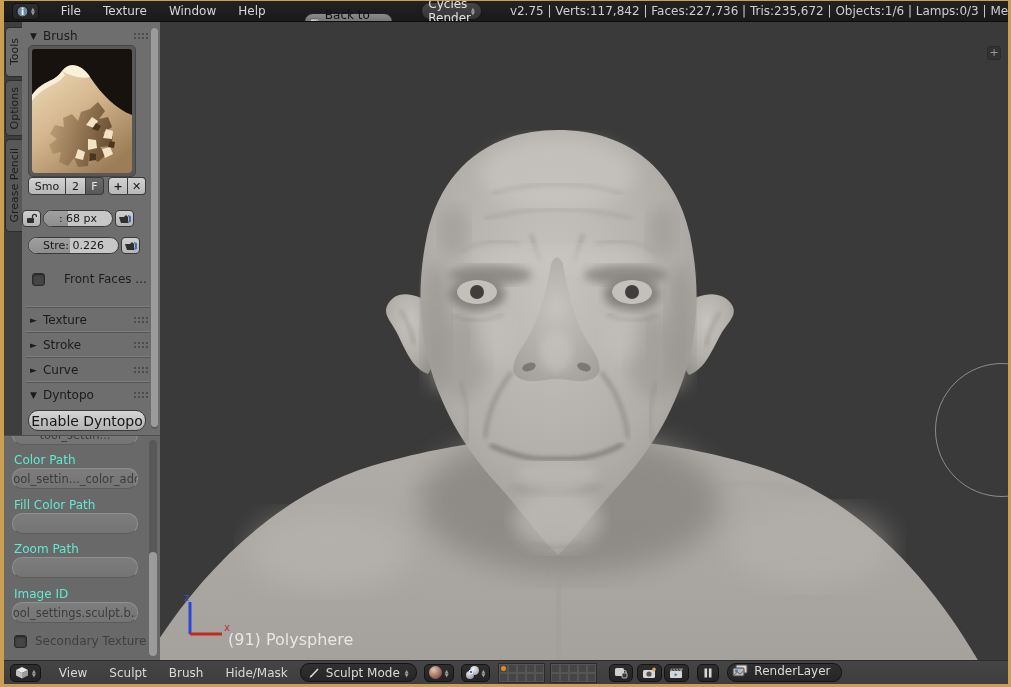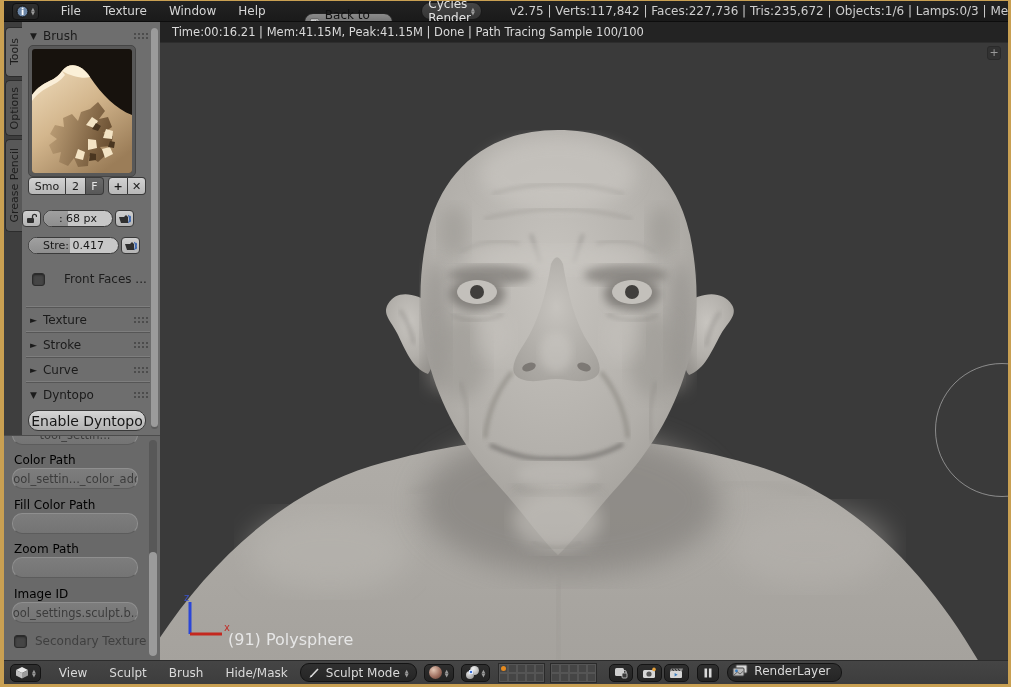--- a/index.html
+++ b/index.html
@@ -47,21 +47,21 @@
   .slider .fill { position:absolute; left:0; top:0; bottom:0; background:linear-gradient(#a0a0a0,#8e8e8e); }
   .slider .txt { position:relative; display:flex; align-items:center; justify-content:center; height:100%; }
   .sqbtn { height:17px; width:19px; border:1px solid #3a3a3a; border-radius:4px; background:linear-gradient(#d0d0d0,#b4b4b4); display:flex; align-items:center; justify-content:center; font-size:10px; color:#222; }
   .checkbox { width:13px; height:13px; border-radius:3px; background:#454545; border:1px solid #2b2b2b; box-shadow:inset 0 1px 2px #222; }
   #enable-dyntopo { position:absolute; left:6px; top:388px; width:118px; height:21px; border-radius:10px; border:1px solid #3a3a3a; background:linear-gradient(#d6d6d6,#b2b2b2); color:#161616; font-size:14px; display:flex; align-items:center; justify-content:center; }
   .shelf-scroll { position:absolute; right:2px; top:6px; width:7px; bottom:6px; border-radius:4px; background:#5c5c5c; }
   .shelf-scroll .thumb { position:absolute; left:0; right:0; border-radius:4px; background:#9b9b9b; }
 
   
   #tool-props { left:4px; top:435px; width:156px; height:225px; background:#696969; overflow:hidden; border-top:1px solid #4c4c4c; font-size:12px; }
-  .prop-label { position:absolute; left:10px; color:#000000; }
+  .prop-label { position:absolute; left:10px; color:#5eead4; }
   .prop-input { position:absolute; left:8px; width:126px; height:21px; border-radius:10px; background:linear-gradient(#7d7d7d,#747474); border:1px solid #8f8f8f; border-bottom-color:#5c5c5c; color:#3c3c3c; font-size:11.5px; display:flex; align-items:center; justify-content:center; overflow:hidden; white-space:nowrap; }
   #props-scroll { position:absolute; right:3px; top:4px; width:8px; bottom:4px; border-radius:4px; background:#585858; }
   #props-scroll .thumb { position:absolute; left:0; right:0; top:52%; bottom:0; border-radius:4px; background:#9b9b9b; }
 
   
   #viewport { left:160px; top:22px; width:848px; height:638px; background:#3a3a3a; overflow:hidden; }
   #render-info { position:absolute; left:0; top:0; right:0; height:21px; background:#232323; color:#dadada; font-size:11.5px; display:flex; align-items:center; padding-left:12px; border-bottom:1px solid #2d2d2d; }
   #vp-plus-btn { position:absolute; right:7px; top:24px; width:14px; height:14px; border-radius:3px; background:#323232; color:#9a9a9a; font-size:11px; line-height:12px; text-align:center; border:1px solid #2a2a2a; }
   #brush-cursor { position:absolute; left:775px; top:341px; width:134px; height:134px; border-radius:50%; border:1px solid rgba(205,205,205,.55); }
   #object-label { position:absolute; left:68px; top:608px; color:#e6e6e6; font-size:16px; }
@@ -185,21 +185,21 @@
       <svg width="13" height="12" viewBox="0 0 13 12">
         <path d="M1 4 h5 l2 -2 2 2 v6 h-7 z" fill="#2f2f2f"></path>
         <path d="M10.5 2 q2 4 0 8 M12 3 q1.6 3 0 6" fill="none" stroke="#3a66b0" stroke-width="1.1"></path>
       </svg>
     </div>
   </div>
 
   <div class="abs" style="left:6px; top:215px; width:128px; display:flex; gap:2px; position:absolute;">
     <div class="slider" style="width:91px;">
       <div class="fill" style="width:46%;"></div>
-      <div class="txt">Stre: 0.417</div>
+      <div class="txt">Stre: 0.226</div>
     </div>
     <div class="sqbtn">
       <svg width="13" height="12" viewBox="0 0 13 12">
         <path d="M1 4 h5 l2 -2 2 2 v6 h-7 z" fill="#2f2f2f"></path>
         <path d="M10.5 2 q2 4 0 8 M12 3 q1.6 3 0 6" fill="none" stroke="#3a66b0" stroke-width="1.1"></path>
       </svg>
     </div>
   </div>
 
   <div class="abs" style="left:10px; top:250px; display:flex; align-items:center; gap:19px; position:absolute;">
@@ -366,23 +366,20 @@
     <path d="M 441 350 C 457 370 466 394 468 416" stroke="#89867f" stroke-width="3.5" fill="none" opacity="0.8" filter="url(#b2)"></path>
 
     <path d="M 330 423 C 355 435 375 438 397 437 C 419 438 440 435 463 422" stroke="#6b6865" stroke-width="3.5" fill="none" opacity="0.85" filter="url(#b2)"></path>
     <ellipse cx="397" cy="452" rx="40" ry="12" fill="#c1beb9" opacity="0.5" filter="url(#b4)"></ellipse>
     <path d="M 352 464 Q 397 484 441 463" stroke="#8c8984" stroke-width="4" fill="none" opacity="0.6" filter="url(#b4)"></path>
 
     <ellipse cx="397" cy="498" rx="44" ry="30" fill="#c4c1bc" opacity="0.6" filter="url(#b8)"></ellipse>
     <path d="M 372 520 Q 397 532 422 520" stroke="#908d88" stroke-width="3" fill="none" opacity="0.5" filter="url(#b2)"></path>
   </svg>
 
-  <div id="render-info">
-    <span>Time:00:16.21 | Mem:41.15M, Peak:41.15M | Done | Path Tracing Sample 100/100</span>
-  </div>
 
   <div id="vp-plus-btn">+</div>
 
   <div id="brush-cursor"></div>
 
   <div id="axis-gizmo">
     <svg width="70" height="46" viewBox="0 0 70 46">
       <line x1="12" y1="8" x2="12" y2="40" stroke="#2b46d8" stroke-width="3"></line>
       <line x1="12" y1="40" x2="44" y2="40" stroke="#c4281f" stroke-width="3"></line>
     </svg>

